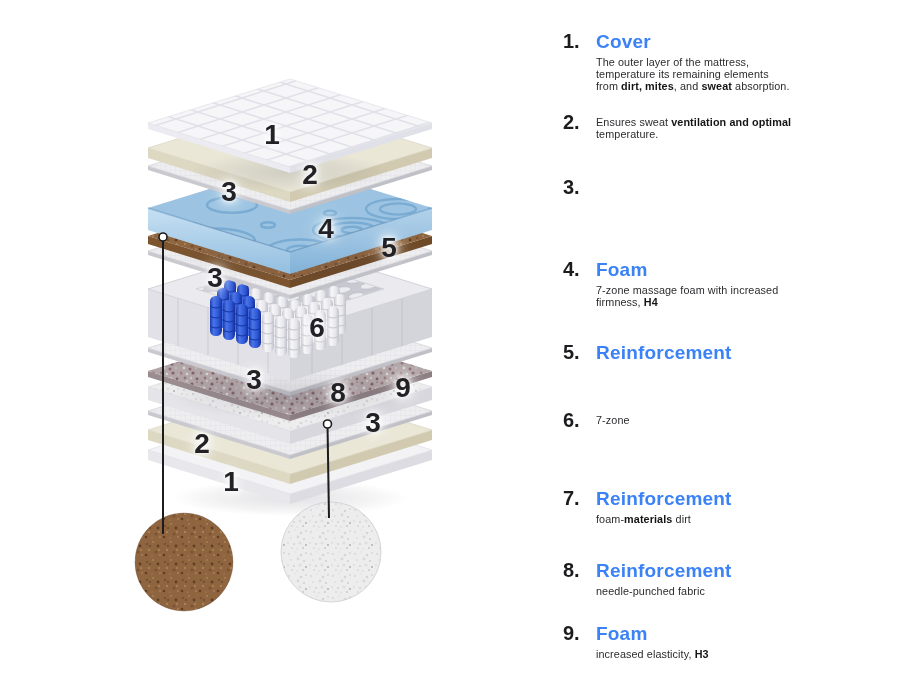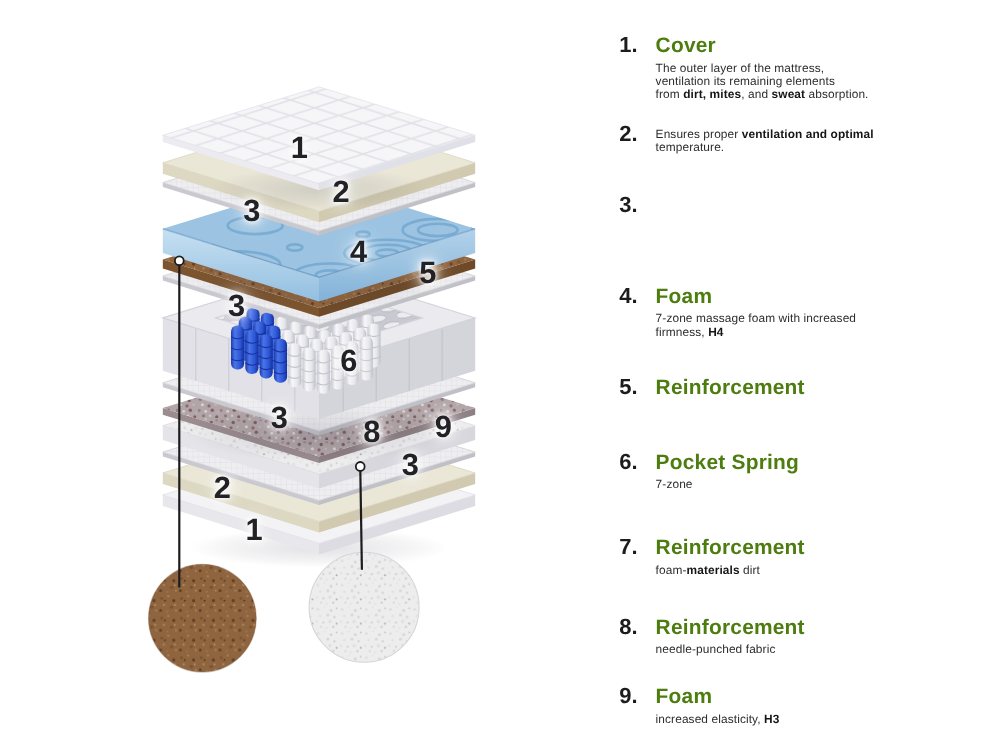--- a/index.html
+++ b/index.html
@@ -17,21 +17,21 @@
     text-shadow:0 0 4px #fff,0 0 8px #fff,0 0 14px #fff,0 0 20px rgba(255,255,255,.9);
     letter-spacing:0;
   }
   .legend{position:absolute;left:540px;top:0;width:360px;height:675px;}
   .legend-item{position:absolute;left:23px;display:flex;align-items:flex-start;width:320px;}
   .legend-num{
     width:33px;flex:0 0 33px;font-size:20px;font-weight:700;color:#1c1c1f;line-height:21px;
   }
   .legend-body{flex:1;}
   .legend-title{
-    margin:0;font-size:19px;font-weight:700;color:#4d7c0f;line-height:21px;letter-spacing:.2px;
+    margin:0;font-size:19px;font-weight:700;color:#3b82f6;line-height:21px;letter-spacing:.2px;
   }
   .legend-desc{
     margin:5px 0 0 0;font-size:10.8px;line-height:11.8px;color:#2c2c2f;
     white-space:pre-line;letter-spacing:.1px;
   }
   .legend-desc b{font-weight:700;color:#151517;}
 </style>
 </head>
 <body>
 
@@ -305,29 +305,29 @@
     <div class="callout" style="left:231px;top:482px">1</div>
   </div>
 
   <div class="legend">
 
     <div class="legend-item" style="top:31px">
       <div class="legend-num">1.</div>
       <div class="legend-body">
         <h3 class="legend-title">Cover</h3>
         <p class="legend-desc"><span>The outer layer of the mattress,
-ventilation its remaining elements
+temperature its remaining elements
 from </span><b>dirt, mites</b><span>, and </span><b>sweat</b><span> absorption.</span></p>
       </div>
     </div>
 
     <div class="legend-item" style="top:112px">
       <div class="legend-num">2.</div>
       <div class="legend-body">
-        <p class="legend-desc"><span>Ensures proper </span><b>ventilation and optimal</b><span>
+        <p class="legend-desc"><span>Ensures sweat </span><b>ventilation and optimal</b><span>
 temperature.</span></p>
       </div>
     </div>
 
     <div class="legend-item" style="top:177px">
       <div class="legend-num">3.</div>
     </div>
 
     <div class="legend-item" style="top:259px">
       <div class="legend-num">4.</div>
@@ -341,21 +341,20 @@
     <div class="legend-item" style="top:342px">
       <div class="legend-num">5.</div>
       <div class="legend-body">
         <h3 class="legend-title">Reinforcement</h3>
       </div>
     </div>
 
     <div class="legend-item" style="top:410px">
       <div class="legend-num">6.</div>
       <div class="legend-body">
-        <h3 class="legend-title">Pocket Spring</h3>
         <p class="legend-desc"><span>7-zone</span></p>
       </div>
     </div>
 
     <div class="legend-item" style="top:488px">
       <div class="legend-num">7.</div>
       <div class="legend-body">
         <h3 class="legend-title">Reinforcement</h3>
         <p class="legend-desc"><span>foam-</span><b>materials</b><span> dirt</span></p>
       </div>

